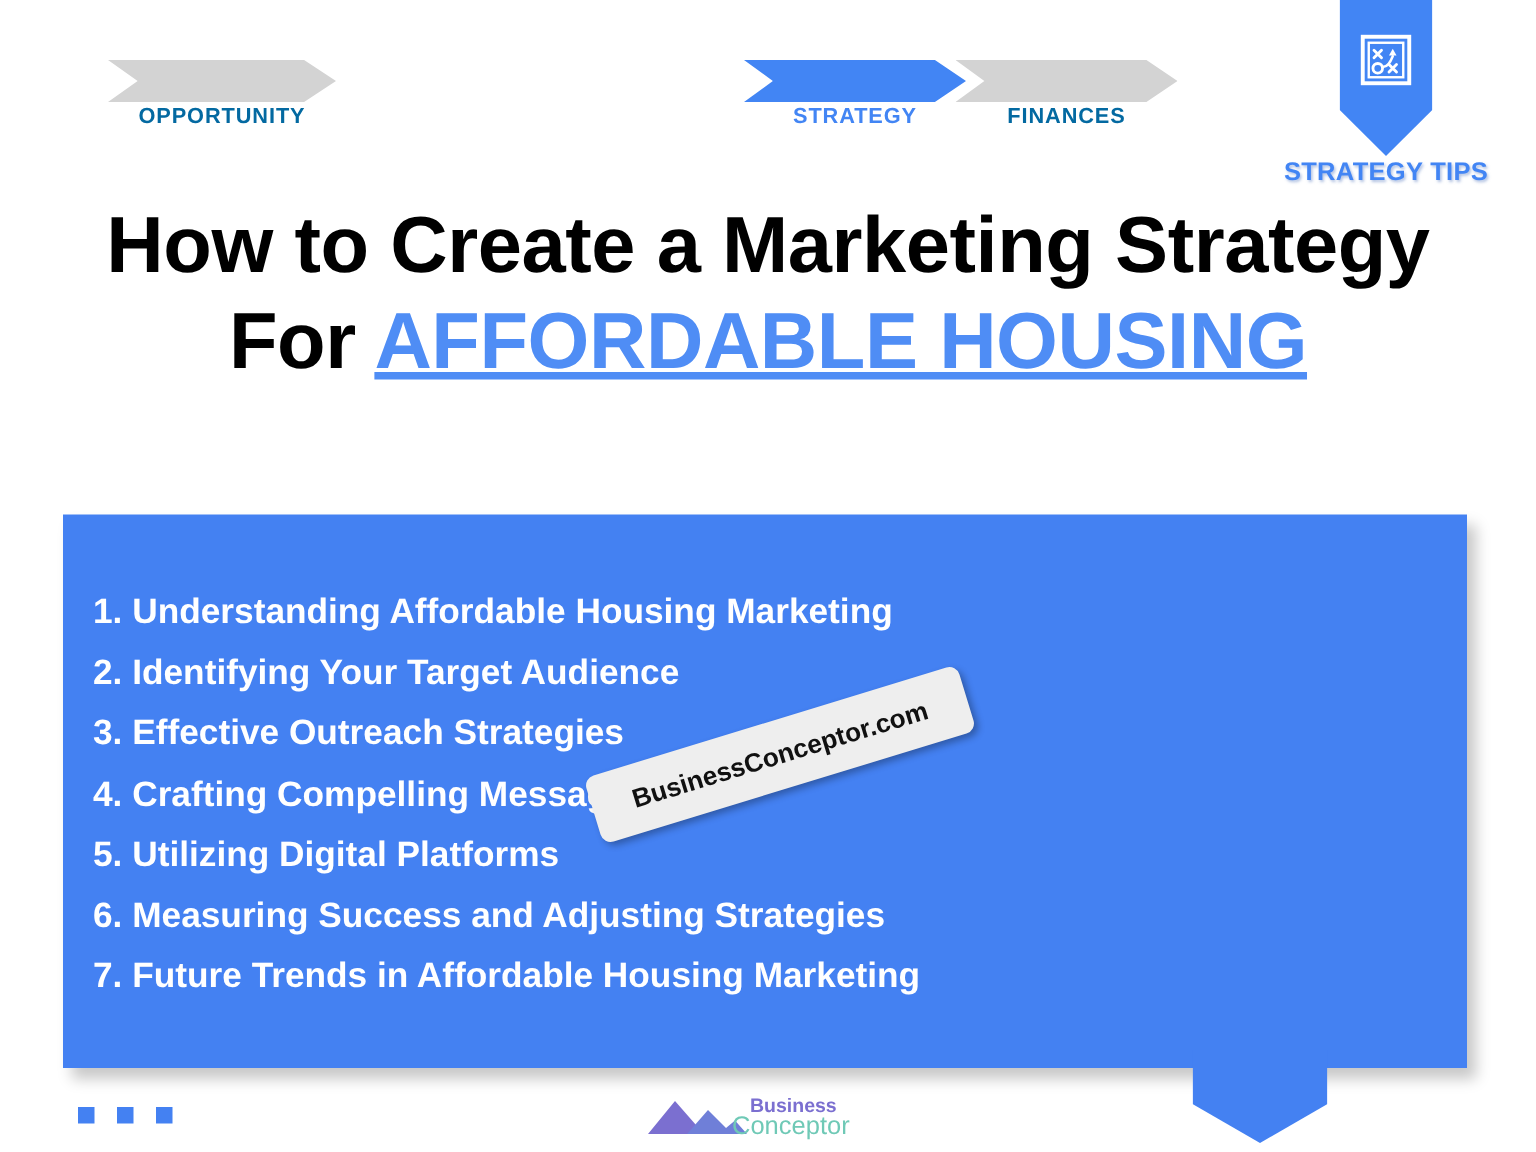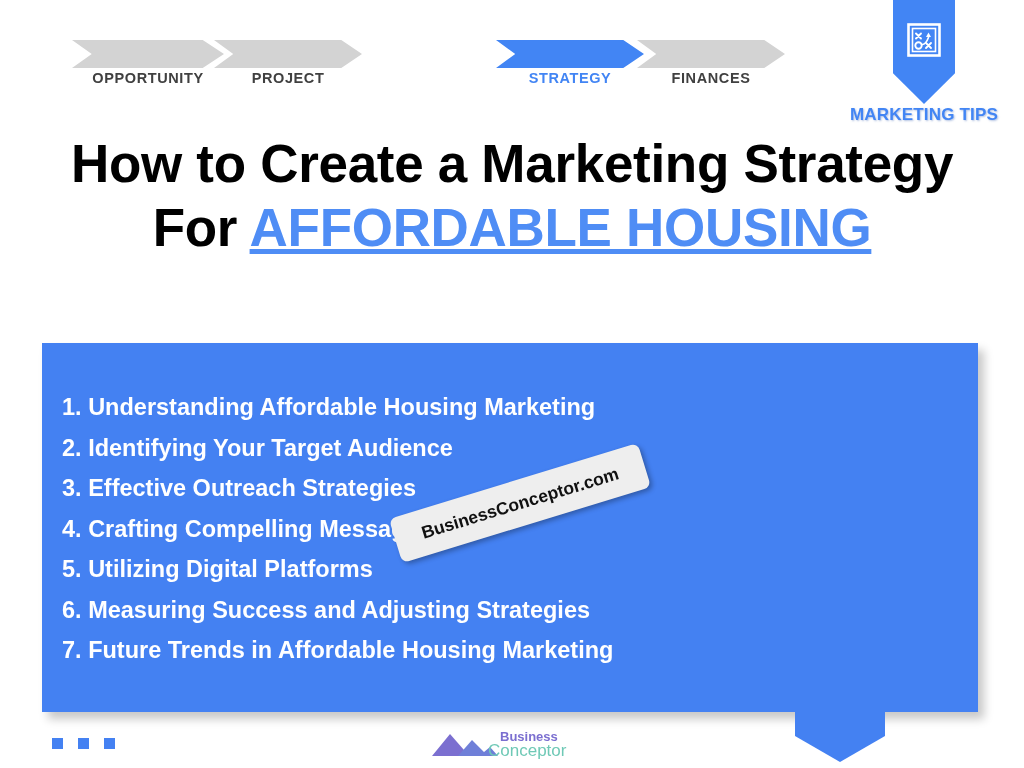--- a/index.html
+++ b/index.html
@@ -48,21 +48,21 @@
   }
   .step-label {
     position: absolute;
     left: 0;
     top: 30px;
     width: 100%;
     text-align: center;
     font-size: 14.5px;
     font-weight: bold;
     letter-spacing: 0.6px;
-    color: #404040;
+    color: #0369a1;
     font-family: "Liberation Sans", sans-serif;
   }
   .step.active .step-label {
     color: #4285f4;
   }
 
   
   #tips-badge {
     position: absolute;
     left: 893px;
@@ -208,24 +208,20 @@
 
 <div id="slide">
 
   <div id="breadcrumb">
 
     <div class="step" style="left:0px; width:152px;">
       <div class="step-arrow"></div>
       <div class="step-label">OPPORTUNITY</div>
     </div>
 
-    <div class="step" style="left:142px; width:148px;">
-      <div class="step-arrow"></div>
-      <div class="step-label">PROJECT</div>
-    </div>
 
 
     <div class="step active" style="left:424px; width:148px;">
       <div class="step-arrow"></div>
       <div class="step-label">STRATEGY</div>
     </div>
 
     <div class="step" style="left:565px; width:148px;">
       <div class="step-arrow"></div>
       <div class="step-label">FINANCES</div>
@@ -241,21 +237,21 @@
       <path d="M12 13.5 L17 18.5 M17 13.5 L12 18.5" stroke="#ffffff" stroke-width="1.9" stroke-linecap="round"></path>
 
       <path d="M18.5 24.5 C 20.5 24.5, 22.5 22.5, 24.5 17.5" stroke="#ffffff" stroke-width="1.7" fill="none" stroke-linecap="round"></path>
       <path d="M24.5 12.5 L27 17 L22 17 Z" fill="#ffffff"></path>
 
       <circle cx="14.5" cy="25.5" r="3.2" fill="none" stroke="#ffffff" stroke-width="1.9"></circle>
 
       <path d="M22 23 L27 28 M27 23 L22 28" stroke="#ffffff" stroke-width="1.9" stroke-linecap="round"></path>
     </svg>
   </div>
-  <div id="tips-label">MARKETING TIPS</div>
+  <div id="tips-label">STRATEGY TIPS</div>
 
   <div id="title-block">
     <div class="title-line l1">How to Create a Marketing Strategy</div>
     <div class="title-line l2"><span>For </span><span class="hl">AFFORDABLE HOUSING</span></div>
   </div>
 
   <div id="content-panel">
     <ul id="agenda-list">
       <li class="agenda-item">1. Understanding Affordable Housing Marketing</li>
       <li class="agenda-item">2. Identifying Your Target Audience</li>

